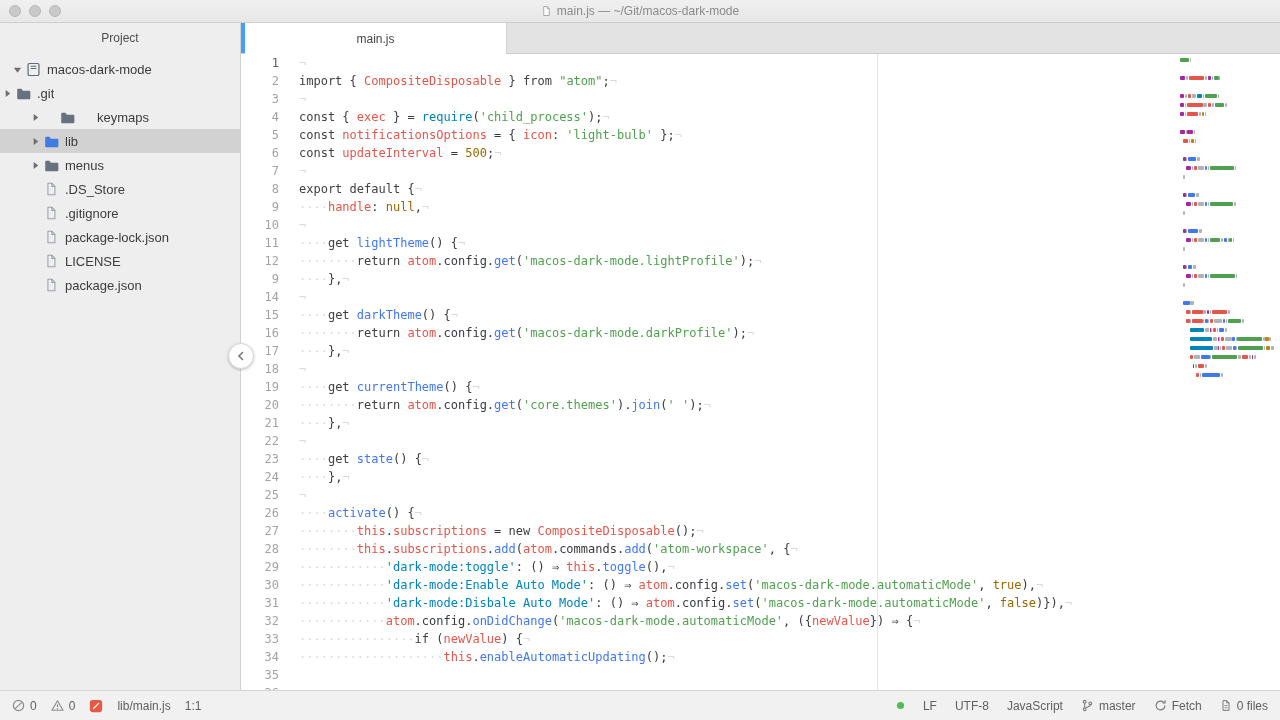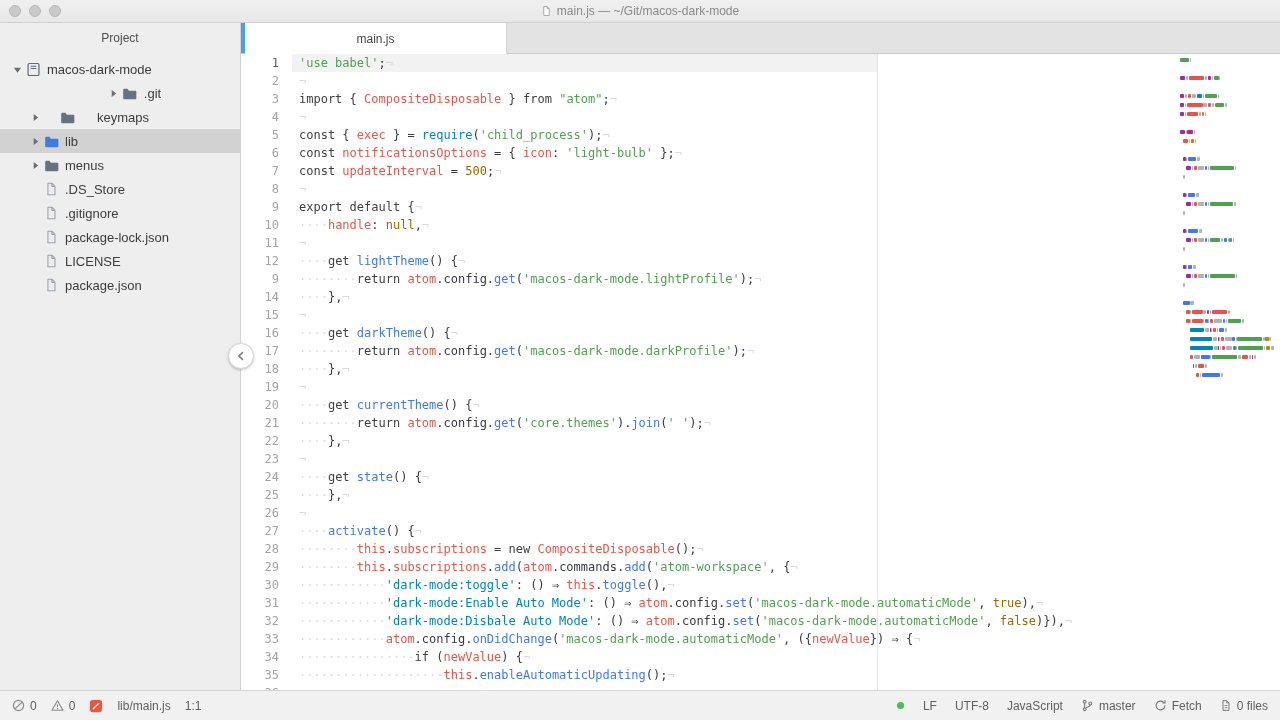--- a/index.html
+++ b/index.html
@@ -111,21 +111,21 @@
               </svg>
             </span>
             <span class="ticon">
               <svg width="15" height="15" viewBox="0 0 16 16">
                 <rect x="2.2" y="1.6" width="11.6" height="12.8" rx="1.4" fill="none" stroke="#5f6b7a" stroke-width="1.3"></rect>
                 <path d="M5 4.6h6M5 7h6" stroke="#5f6b7a" stroke-width="1.1"></path>
               </svg>
             </span>
             <span class="tlabel">macos-dark-mode</span>
           </div>
-          <div class="tree-row" style="padding-left: 28px; justify-content: center;">
+          <div class="tree-row" style="">
             <span class="chev">
               <svg width="9" height="9" viewBox="0 0 10 10">
                 <path d="M3 1l5 4-5 4z" fill="#6e6e6e"></path>
               </svg>
             </span>
             <span class="ticon">
               <svg width="15" height="15" viewBox="0 0 16 16">
                 <path class="fld" d="M1.5 3h4.3l1.5 2h7.2c.4 0 .8.4.8.8v7.2c0 .6-.4 1-1 1h-12c-.6 0-1-.4-1-1V4c0-.6.4-1 1-1z" fill="#67727f"></path>
               </svg>
             </span>
@@ -272,21 +272,20 @@
             <div class="gl">30</div>
             <div class="gl">31</div>
             <div class="gl">32</div>
             <div class="gl">33</div>
             <div class="gl">34</div>
             <div class="gl">35</div>
             <div class="gl">36</div>
           </div>
         <div class="codewrap">
           <div class="code" id="code">
-              <div class="cl cur"><span class="tk-s">'use babel'</span><span class="tk-p">;</span><span class="tk-inv">¬</span></div>
               <div class="cl"><span class="tk-inv">¬</span></div>
               <div class="cl"><span class="tk-k">import</span><span class="tk-p"> { </span><span class="tk-v">CompositeDisposable</span><span class="tk-p"> } </span><span class="tk-k">from</span><span class="tk-p"> </span><span class="tk-s">"atom"</span><span class="tk-p">;</span><span class="tk-inv">¬</span></div>
               <div class="cl"><span class="tk-inv">¬</span></div>
               <div class="cl"><span class="tk-k">const</span><span class="tk-p"> { </span><span class="tk-v">exec</span><span class="tk-p"> } = </span><span class="tk-sup">require</span><span class="tk-p">(</span><span class="tk-s">'child_process'</span><span class="tk-p">);</span><span class="tk-inv">¬</span></div>
               <div class="cl"><span class="tk-k">const</span><span class="tk-p"> </span><span class="tk-v">notificationsOptions</span><span class="tk-p"> = { </span><span class="tk-v">icon</span><span class="tk-p">: </span><span class="tk-s">'light-bulb'</span><span class="tk-p"> };</span><span class="tk-inv">¬</span></div>
               <div class="cl"><span class="tk-k">const</span><span class="tk-p"> </span><span class="tk-v">updateInterval</span><span class="tk-p"> = </span><span class="tk-num">500</span><span class="tk-p">;</span><span class="tk-inv">¬</span></div>
               <div class="cl"><span class="tk-inv">¬</span></div>
               <div class="cl"><span class="tk-k">export</span><span class="tk-p"> </span><span class="tk-k">default</span><span class="tk-p"> {</span><span class="tk-inv">¬</span></div>
               <div class="cl"><span class="tk-ws">····</span><span class="tk-v">handle</span><span class="tk-p">: </span><span class="tk-num">null</span><span class="tk-p">,</span><span class="tk-inv">¬</span></div>
               <div class="cl"><span class="tk-inv">¬</span></div>

